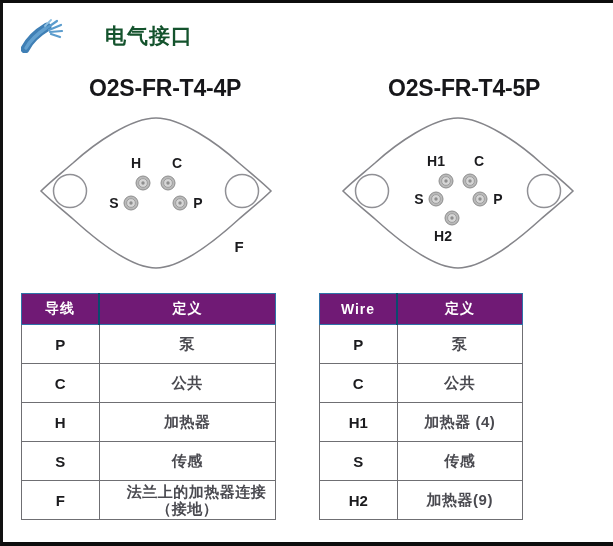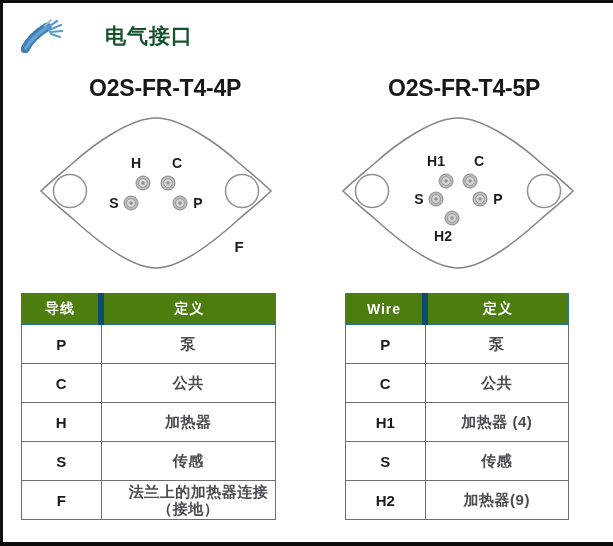--- a/index.html
+++ b/index.html
@@ -98,33 +98,33 @@
   }
 
   
   .wire-table {
     position: absolute;
     border-collapse: collapse;
     table-layout: fixed;
     background: #ffffff;
   }
   #table-left  { left: 18px;  top: 290px; width: 255px; }
-  #table-right { left: 342px; top: 290px; width: 224px; }
+  #table-right { left: 316px; top: 290px; width: 204px; }
 
   .wire-table th {
-    background: #4d7c0f;
+    background: #701a75;
     color: #ffffff;
     font-size: 14px;
     font-weight: bold;
     height: 30px;
     padding: 0;
     border: 1px solid #2e73a8;
     letter-spacing: 1px;
   }
-  .wire-table th.th-sep { border-left: 6px solid #0c4a6e; }
+  .wire-table th.th-sep { border-left: 2px solid #0c4a6e; }
 
   .wire-table td {
     border: 1px solid #6f6f73;
     height: 38px;
     padding: 0 2px;
     text-align: center;
     vertical-align: middle;
     overflow: visible;
     white-space: nowrap;
   }

